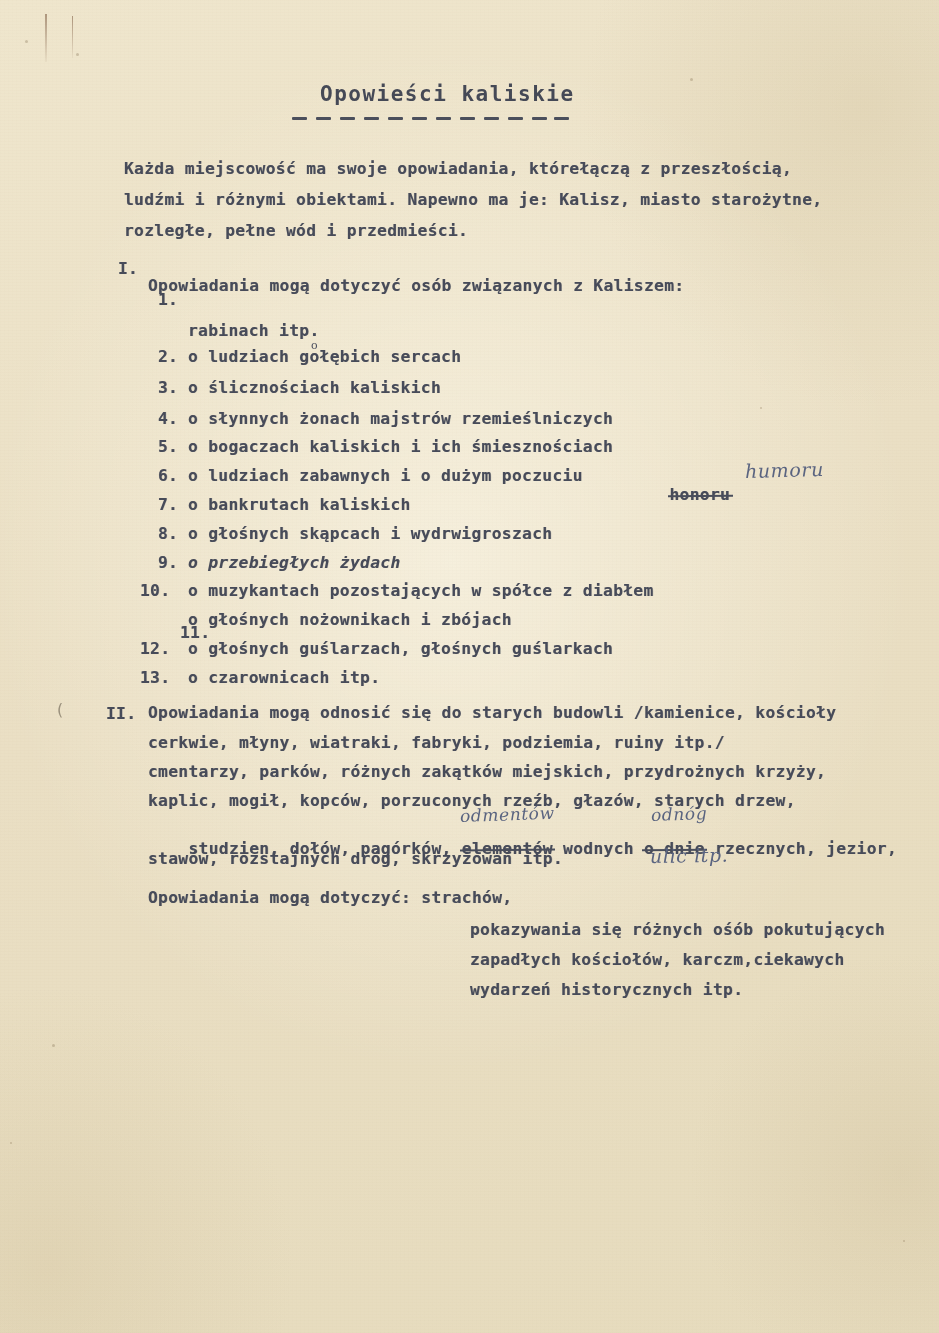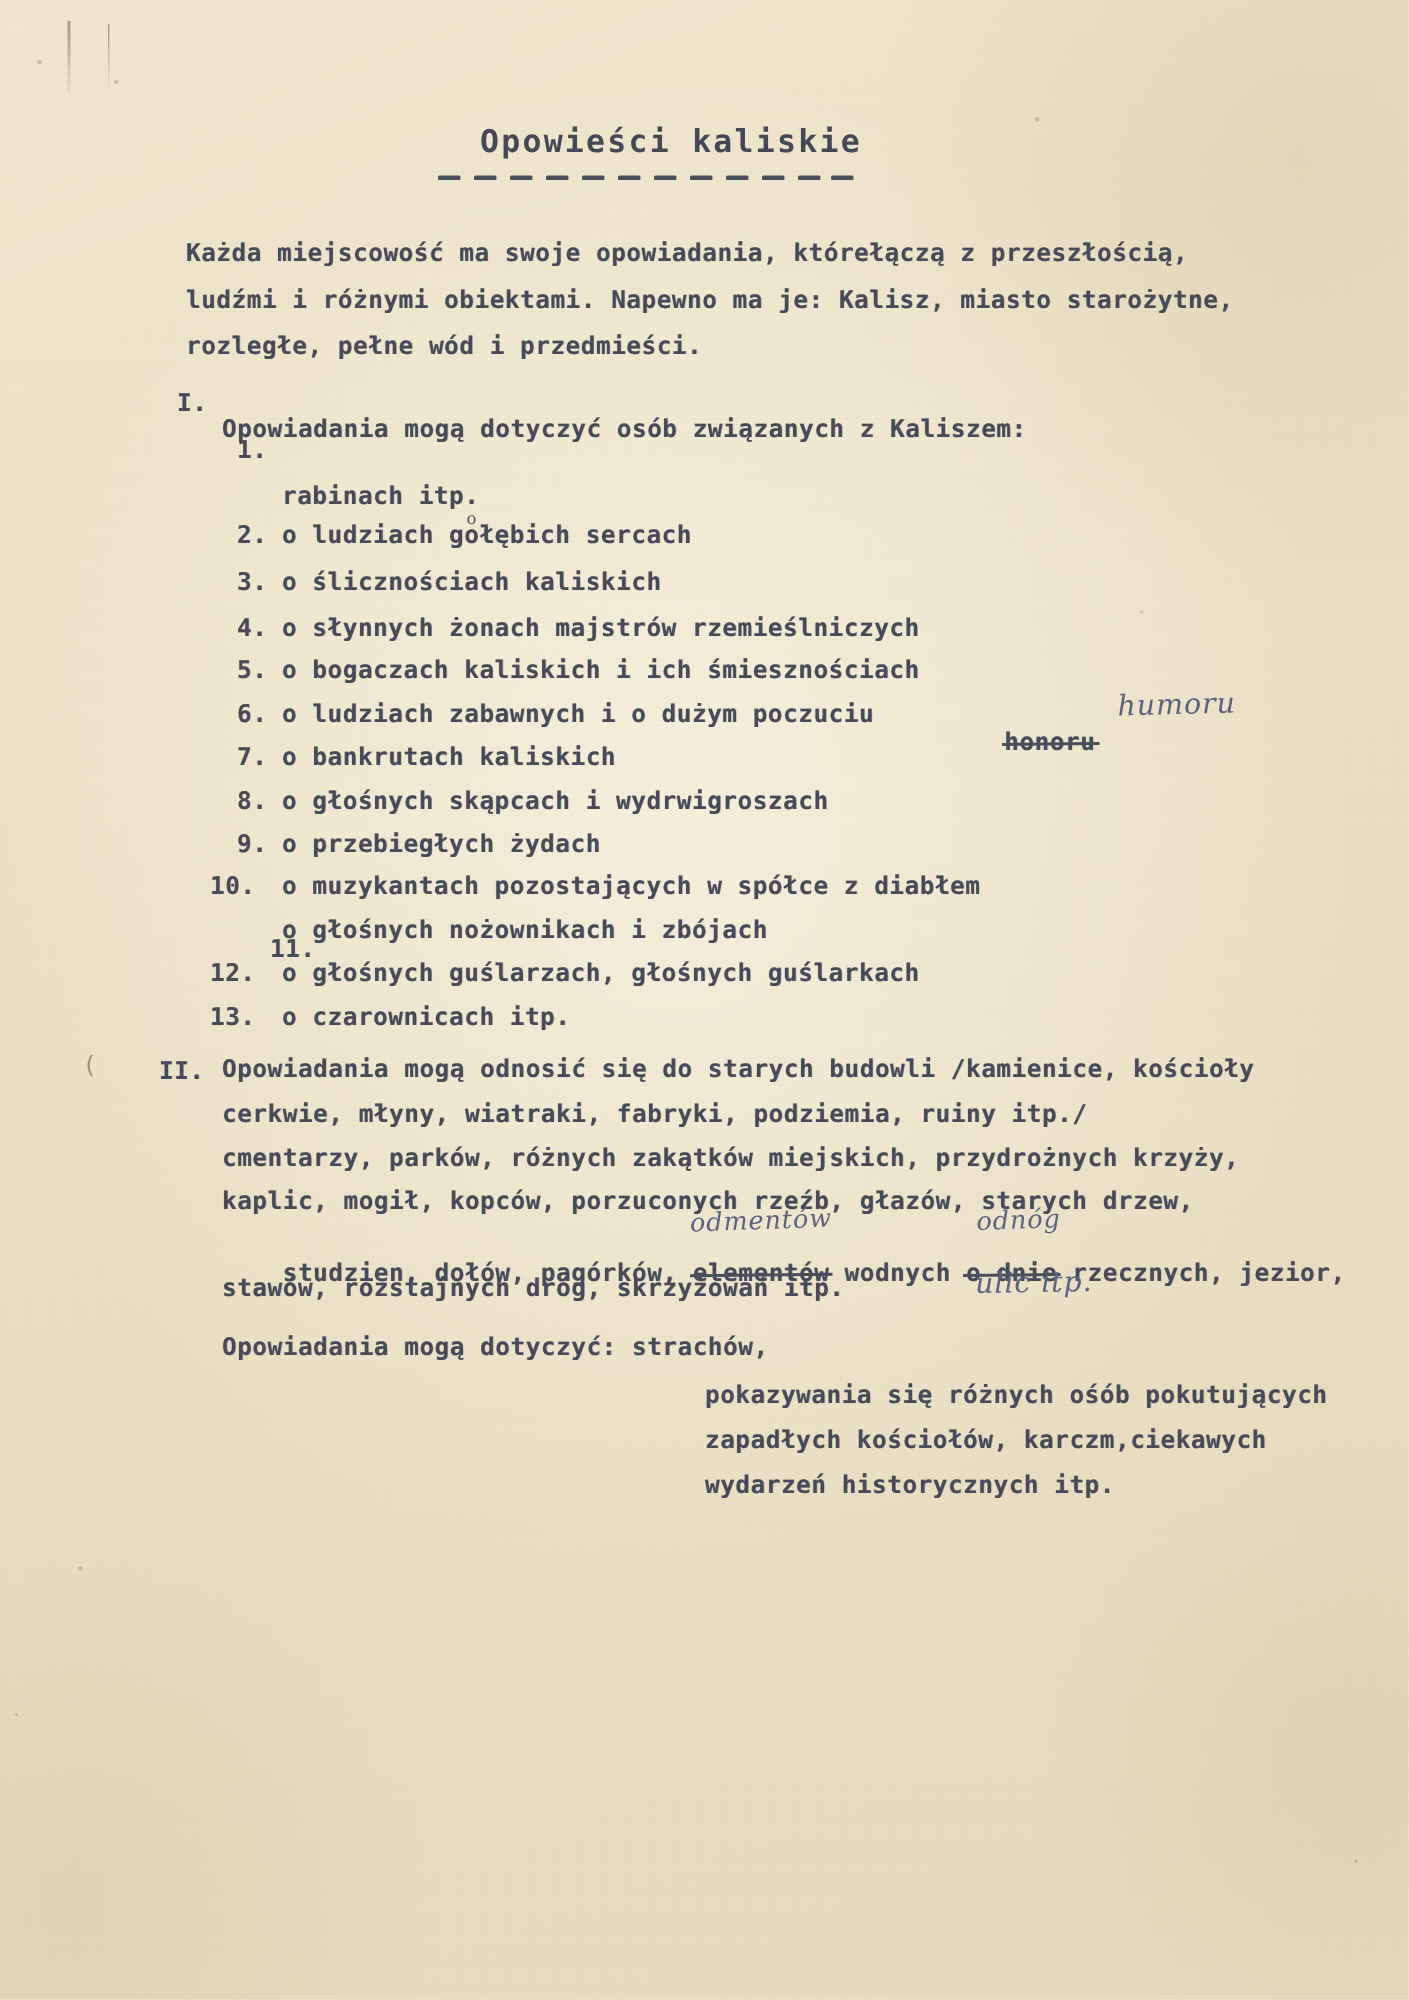--- a/index.html
+++ b/index.html
@@ -202,21 +202,21 @@
   </div>
   <div class="hand" style="left:745px; top:460px; font-size:19px; transform:rotate(-1.5deg);">humoru</div>
 
   <div class="t" style="left:158px; top:495px;">7.</div>
   <div class="t" style="left:188px; top:495px;">o bankrutach kaliskich</div>
 
   <div class="t" style="left:158px; top:524px;">8.</div>
   <div class="t" style="left:188px; top:524px;text-align:center;">o głośnych skąpcach i wydrwigroszach</div>
 
   <div class="t" style="left:158px; top:553px;">9.</div>
-  <div class="t" style="left:188px; top:553px;">o przebiegłych żydach</div>
+  <div class="t" style="left:188px; top:553px;font-style:italic;">o przebiegłych żydach</div>
 
   <div class="t" style="left:140px; top:581px;">10.</div>
   <div class="t" style="left:188px; top:581px;">o muzykantach pozostających w spółce z diabłem</div>
 
   <div class="t" style="left:140px; top:623px;margin-left:40px;">11.</div>
   <div class="t" style="left:188px; top:610px;">o głośnych nożownikach i zbójach</div>
 
   <div class="t" style="left:140px; top:639px;">12.</div>
   <div class="t" style="left:188px; top:639px;">o głośnych guślarzach, głośnych guślarkach</div>
 

